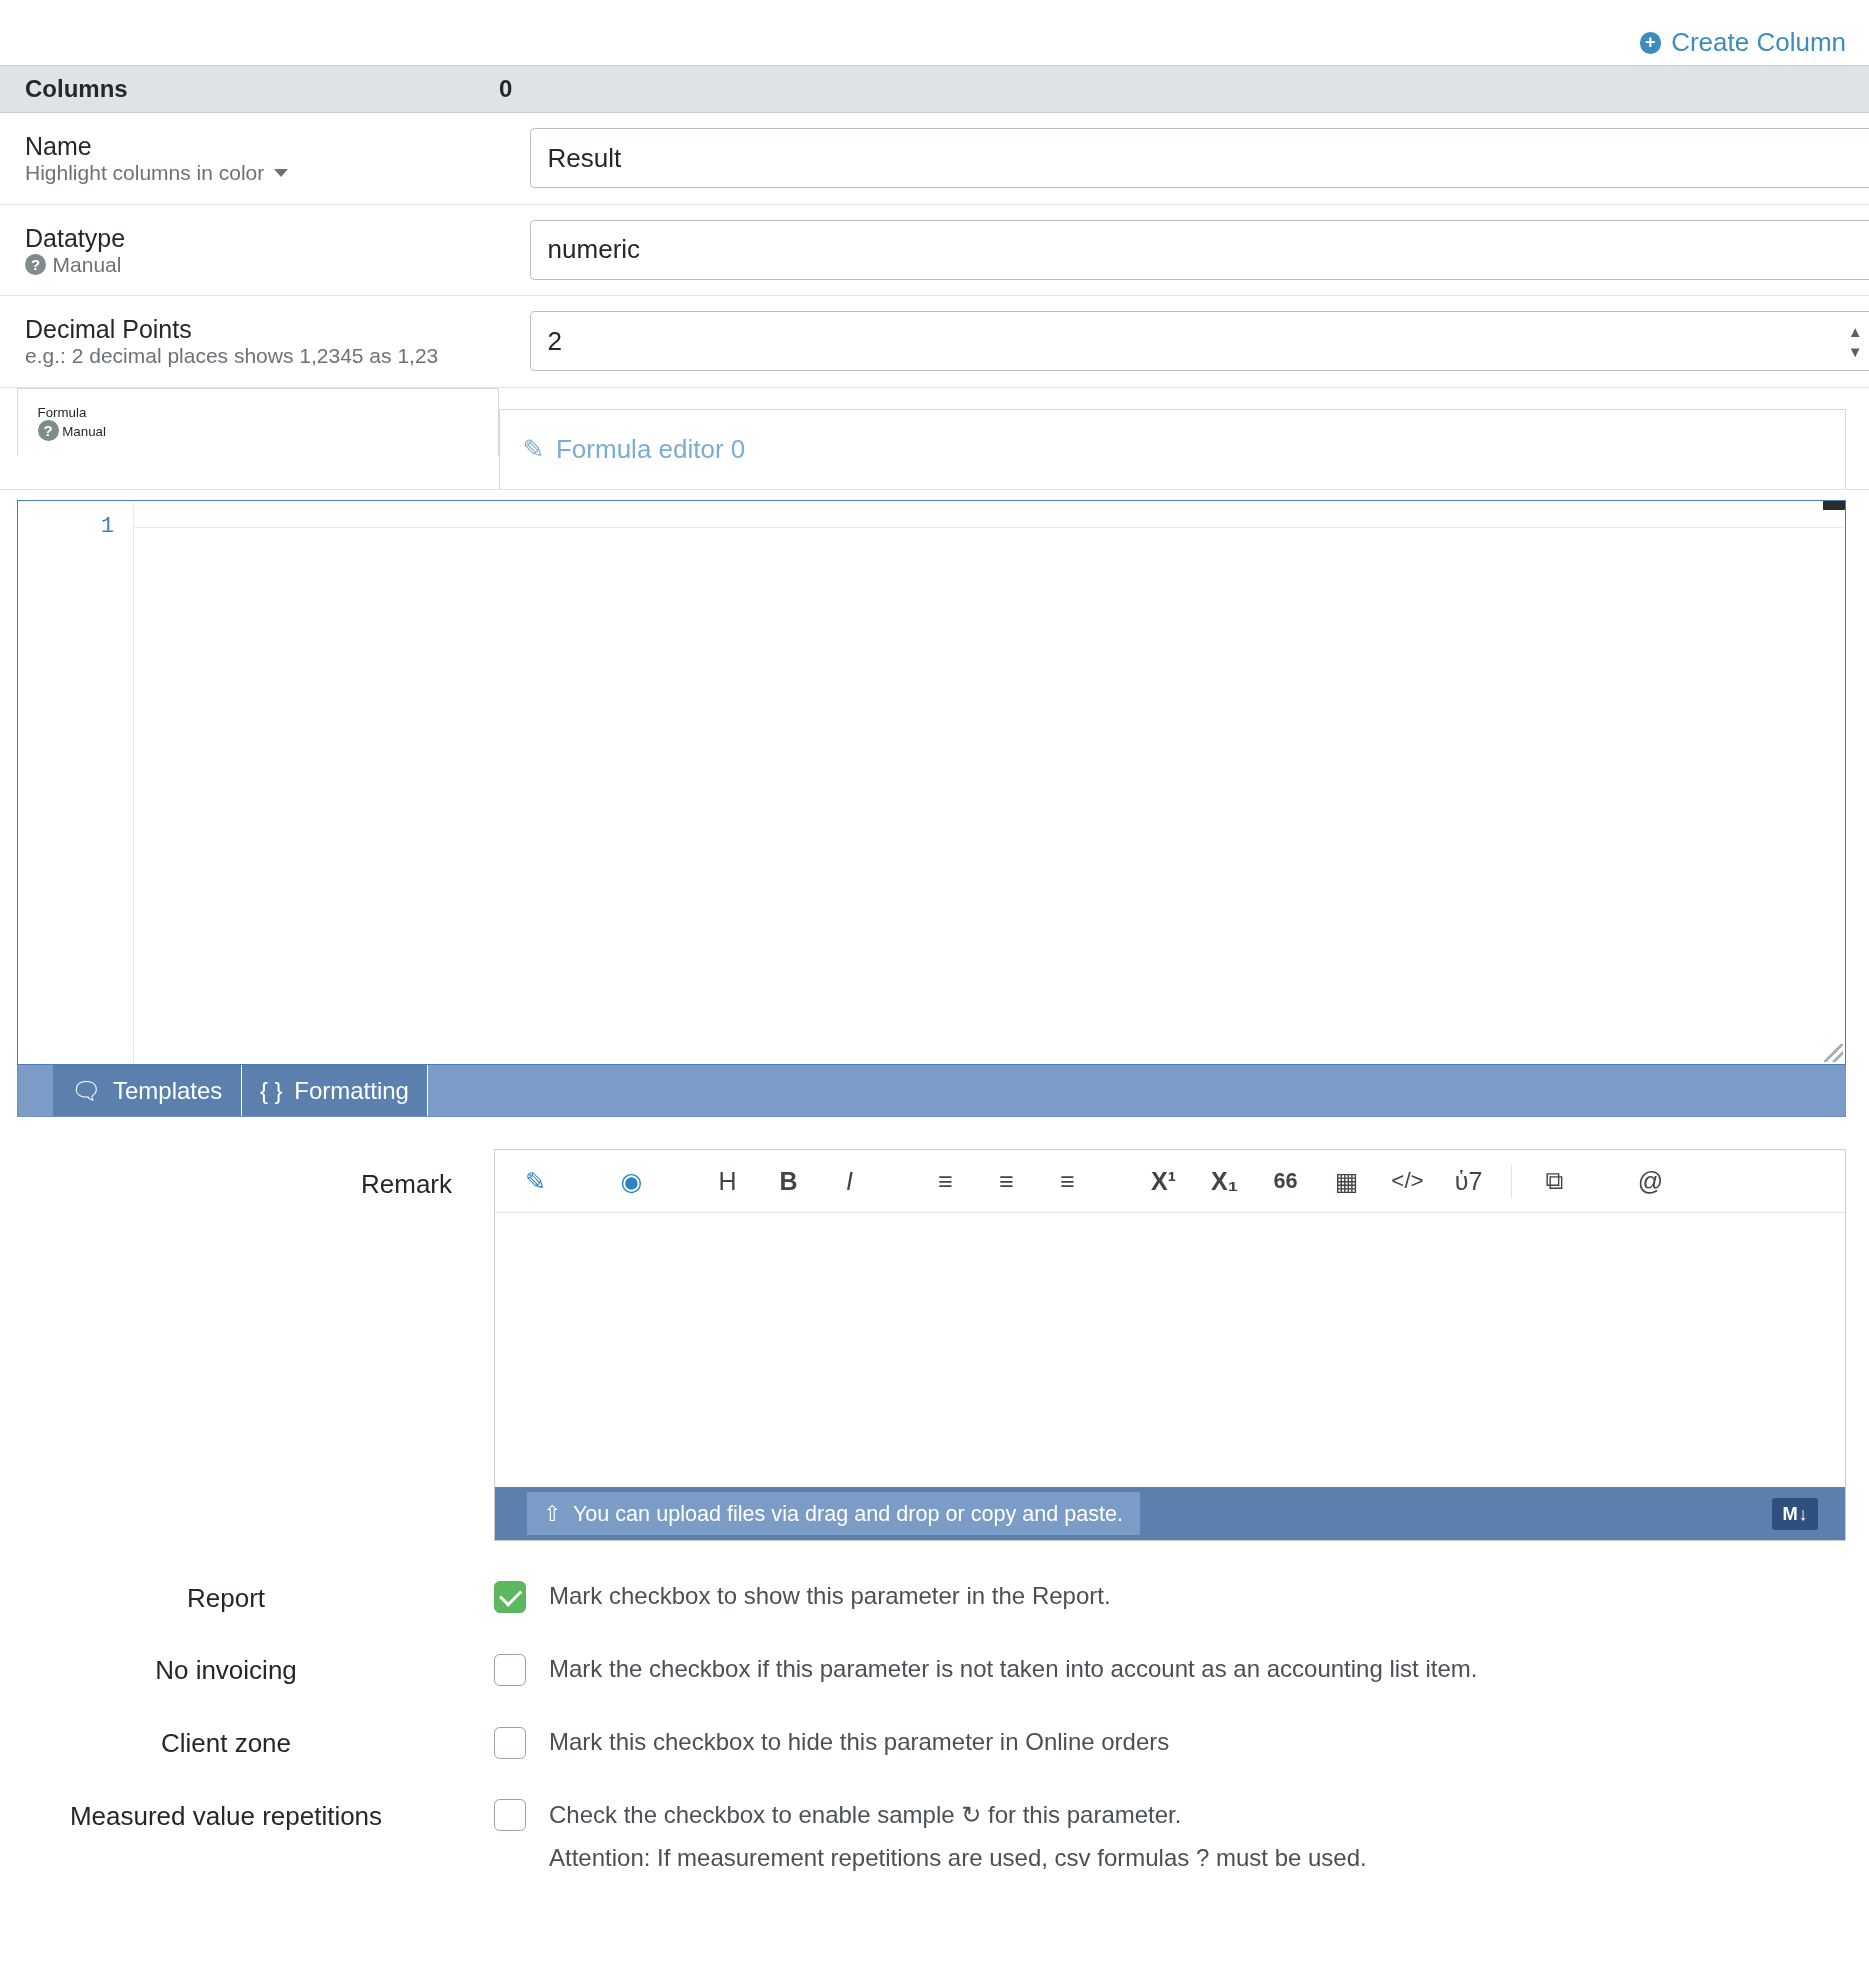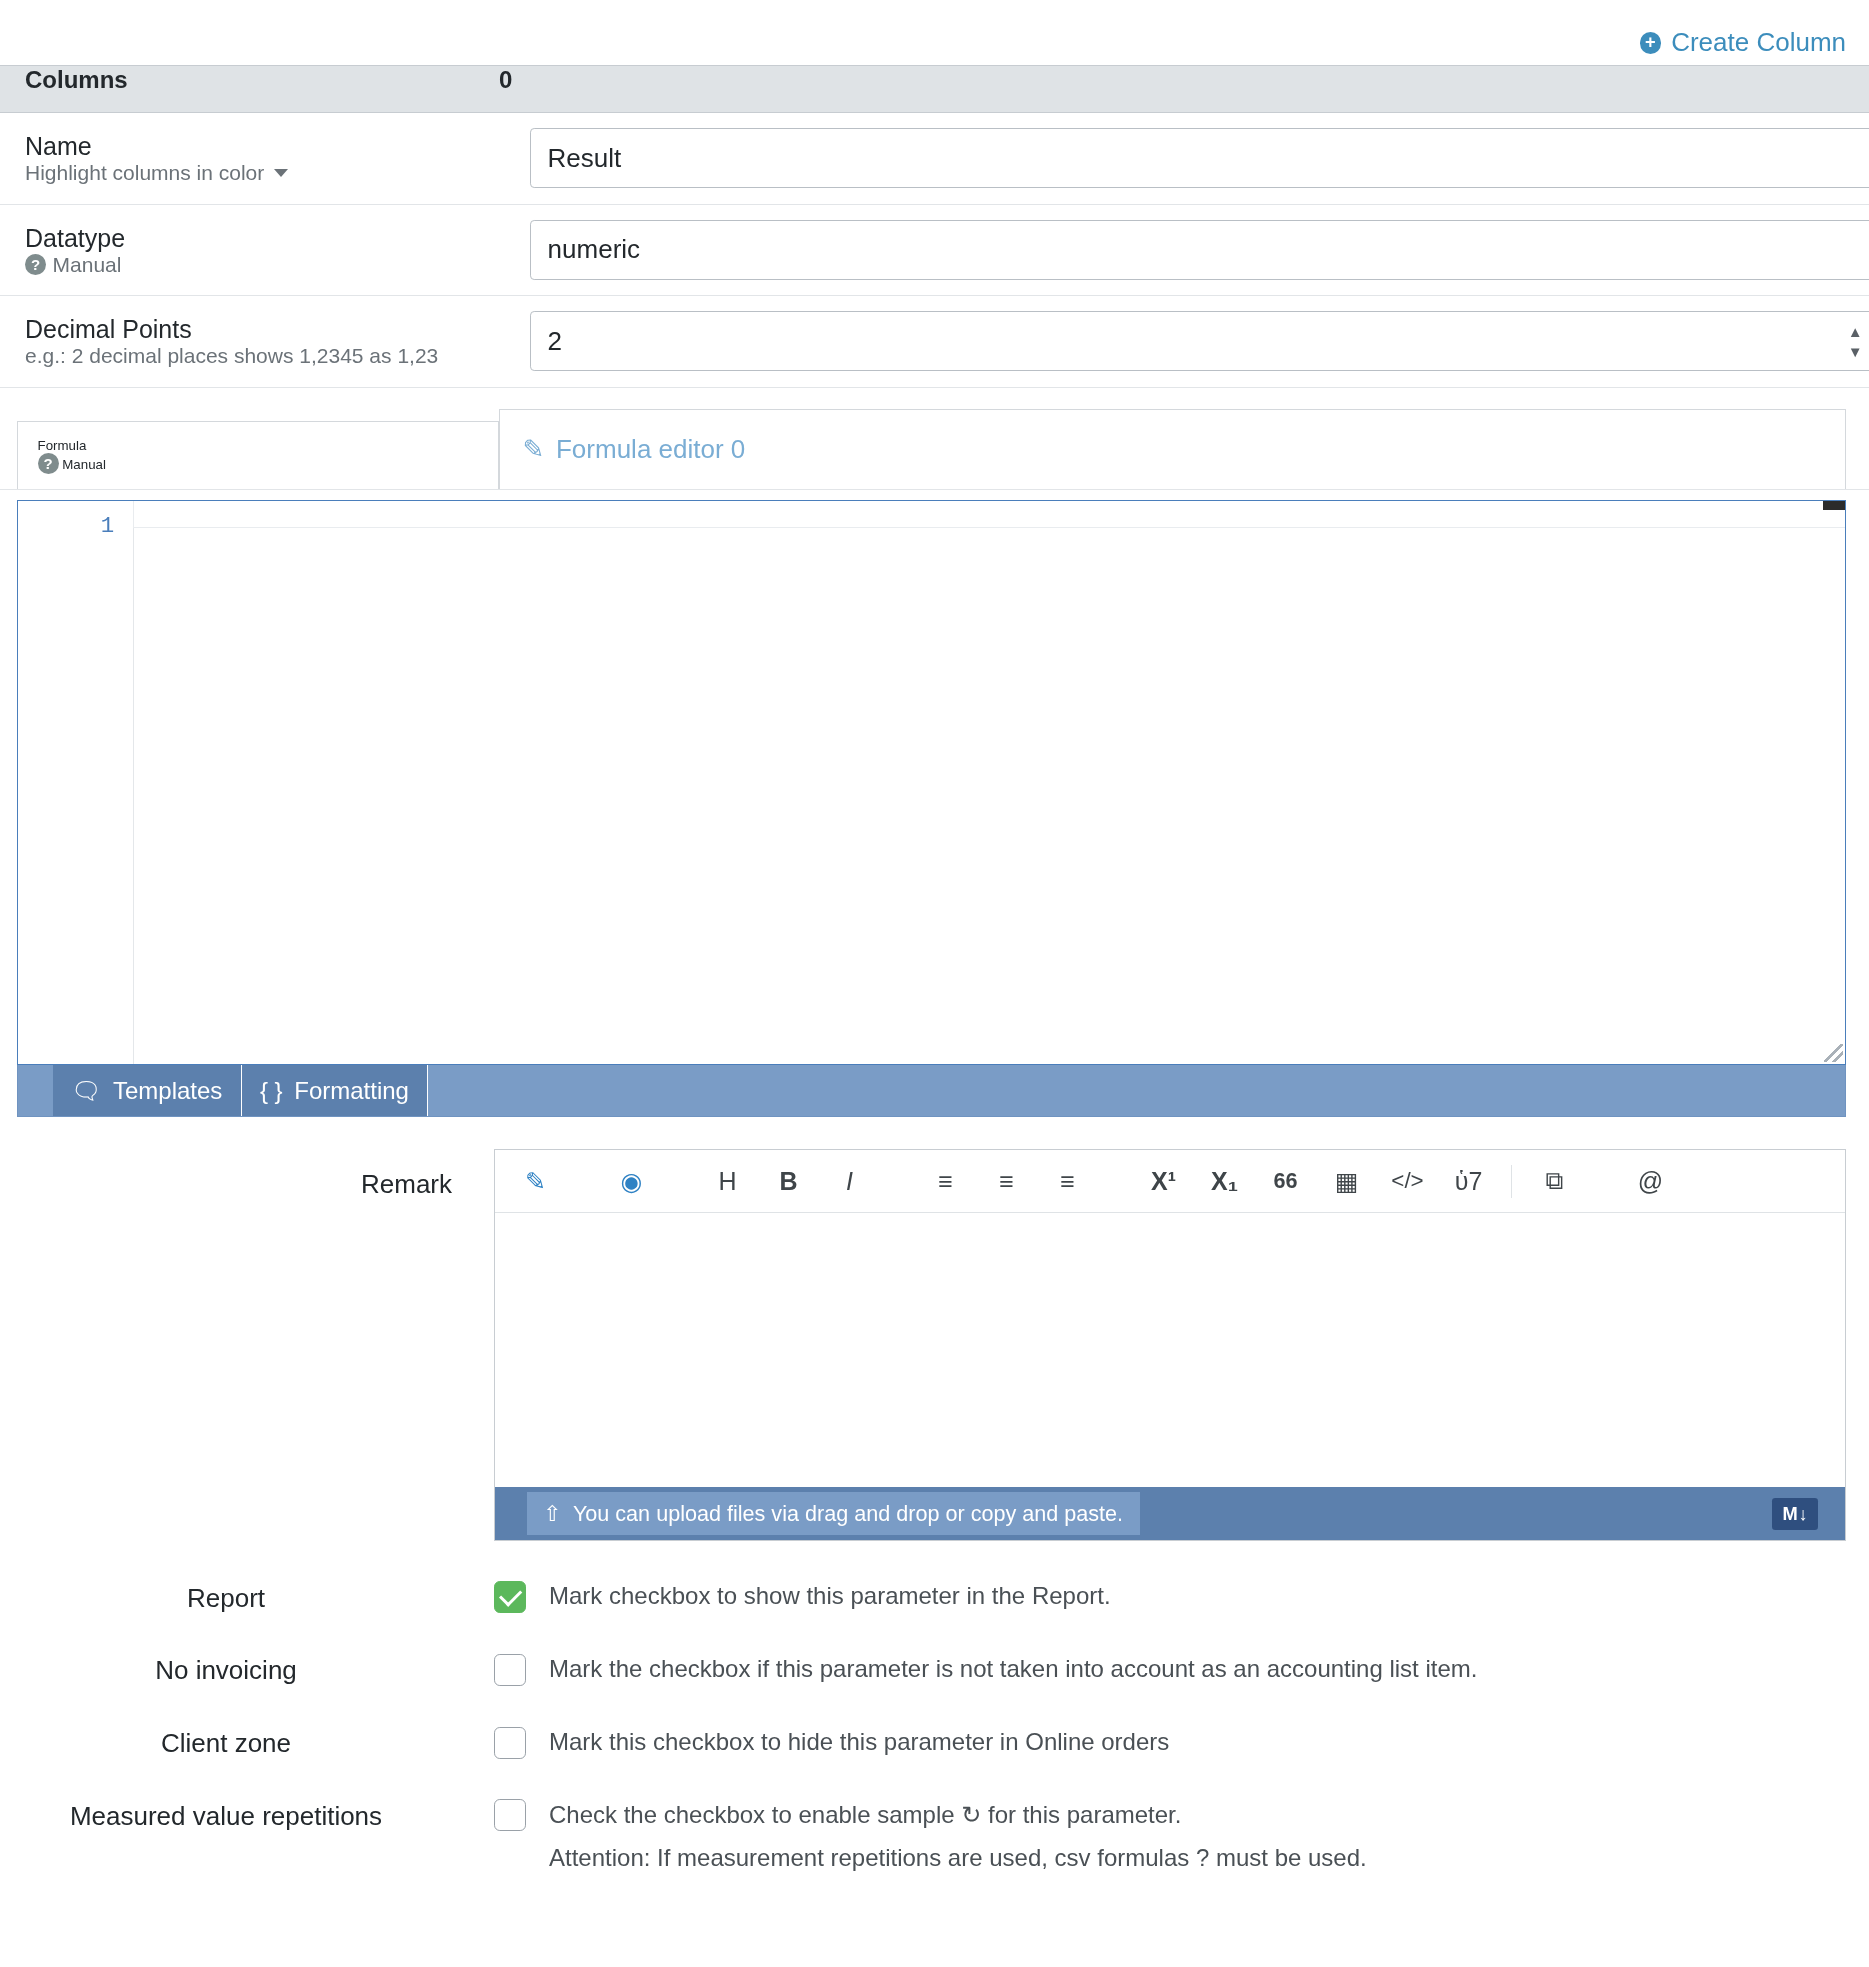--- a/index.html
+++ b/index.html
@@ -39,21 +39,21 @@
     display: inline-block;
   }
 
   
   .columns-header {
     background: #dfe3e6;
     border-top: 0.8px solid #c7ccd1;
     border-bottom: 0.8px solid #c7ccd1;
     height: 48px;
     display: flex;
-    align-items: flex-start;
+    align-items: center;
     font-weight: bold;
     font-size: 24px;
     padding: 0 0 0 25px;
   }
   .columns-header .col-label { width: 474px; }
   .columns-header .col-index { }
 
   
   .form-row {
     display: flex;
@@ -128,21 +128,21 @@
     flex-direction: column;
     gap: 5px;
     color: #5a6066;
     font-size: 15px;
     line-height: 1;
   }
 
   
   .formula-row {
     display: flex;
-    align-items: flex-end;
+    align-items: flex-start;
     border-bottom: 0.8px solid #e2e5e8;
   }
   .formula-label-box {
     width: 482px;
     margin: 0 0 0 16.6px;
     border: 0.8px solid #d4d8dc;
     border-bottom: none;
     padding: 16.6px 20px 15px 20px;
     background: #fff;
   }

